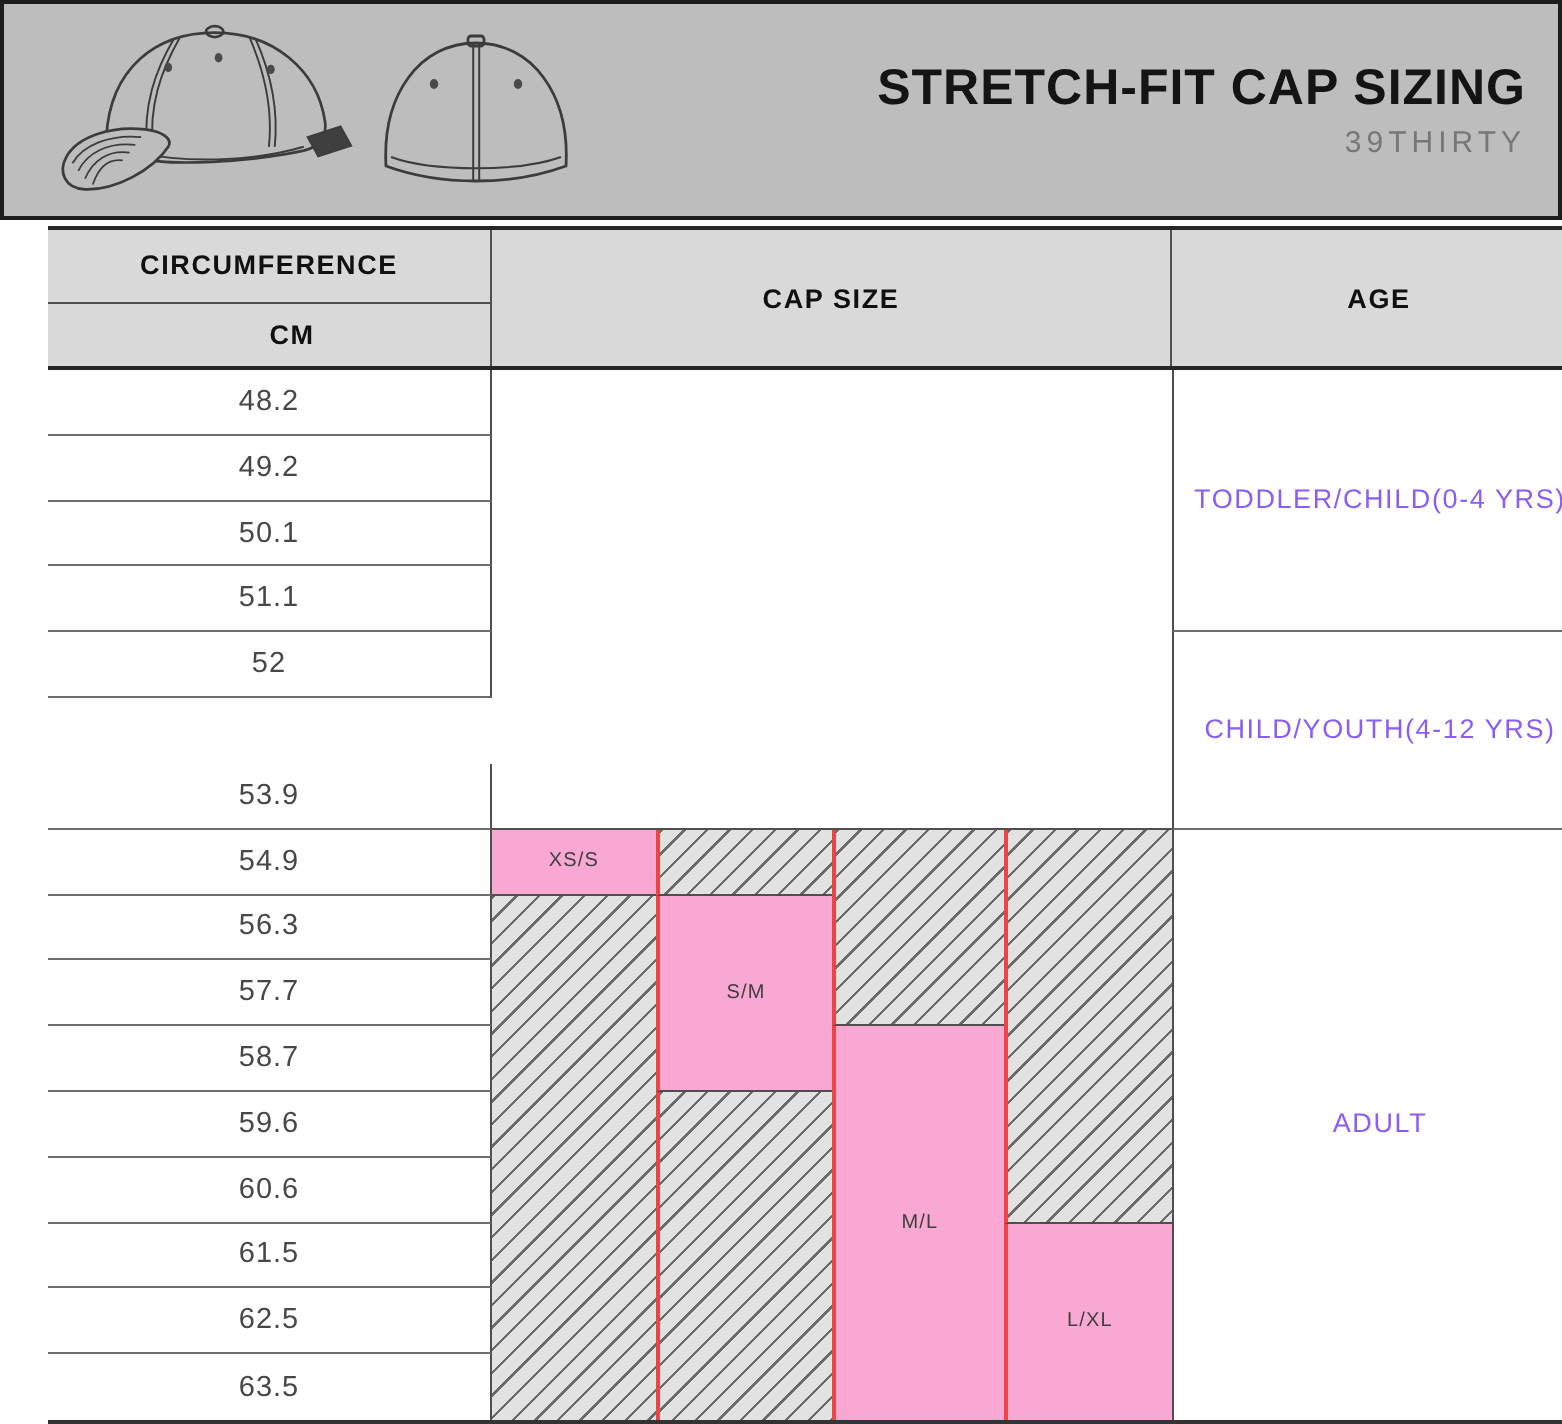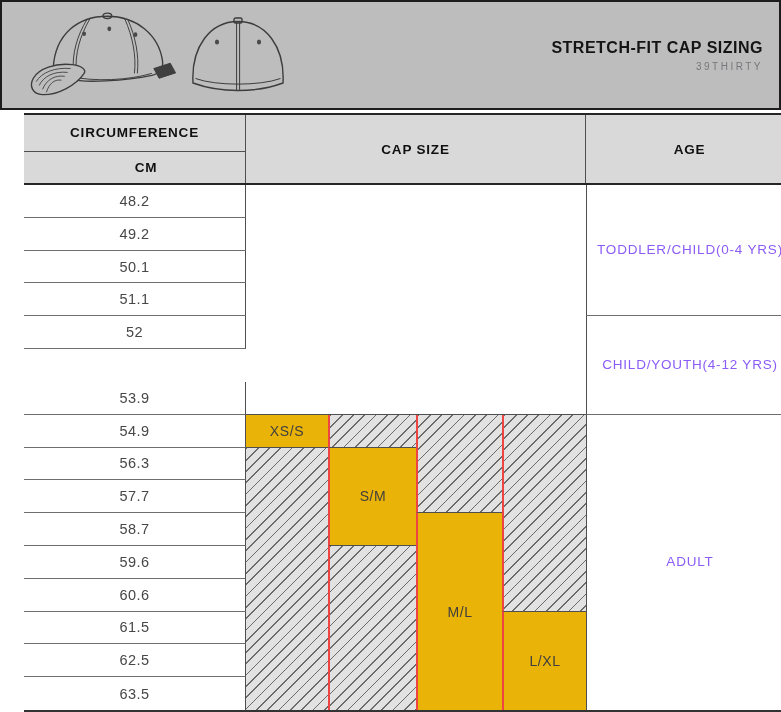--- a/index.html
+++ b/index.html
@@ -11,22 +11,22 @@
   
   .banner {
     position:absolute; left:0; top:0; width:781px; height:110px;
     background:#bdbdbd; border:2px solid #1d1d1d; box-sizing:border-box;
     display:flex; align-items:center; justify-content:space-between;
     padding:0 16px 0 26px;
   }
   .caps { display:flex; align-items:center; gap:10px; }
   svg.cap { display:block; }
   .titles { text-align:right; }
-  .title { font-size:16px; font-weight:bold; letter-spacing:0.5px; color:#141414; white-space:nowrap; }
-  .subtitle { margin-top:4px; font-size:10px; letter-spacing:2.5px; color:#76777a; }
+  .title { font-size:25px; font-weight:bold; letter-spacing:0.5px; color:#141414; white-space:nowrap; }
+  .subtitle { margin-top:4px; font-size:15px; letter-spacing:2.5px; color:#76777a; }
 
   
   .size-table { position:absolute; left:24px; top:113px; width:769px; }
 
   .thead {
     display:grid; grid-template-columns:222px 340px 1fr; height:72px;
     box-sizing:border-box; background:#d9d9d9;
     border-top:2px solid #262626; border-bottom:2px solid #262626;
   }
   .th { display:flex; align-items:center; justify-content:center;
@@ -55,21 +55,21 @@
 
   .hatch {
     background:repeating-linear-gradient(135deg,
       #6b6b6b 0, #6b6b6b 1.2px, #e2e2e2 1.2px, #e2e2e2 8px);
   }
   .bl { border-left:2px solid #ef4444; }
   .bb { border-bottom:1px solid #4f4f4f; }
 
   .size-label {
     display:flex; align-items:center; justify-content:center;
-    font-size:14px; letter-spacing:0.6px; color:#3f3f3f; background:#eab308;
+    font-size:10px; letter-spacing:0.6px; color:#3f3f3f; background:#f9a8d4;
   }
 
   .age-cell {
     display:flex; flex-direction:row; align-items:center; justify-content:center;
     text-align:center; font-size:13.5px; letter-spacing:0.8px; color:#8b5cf6;
     line-height:1.55; border-left:1px solid #4f4f4f; background:#fff;
   }
   .age-cell.sep { border-bottom:1px solid #6e6e6e; }
 </style>
 </head>

